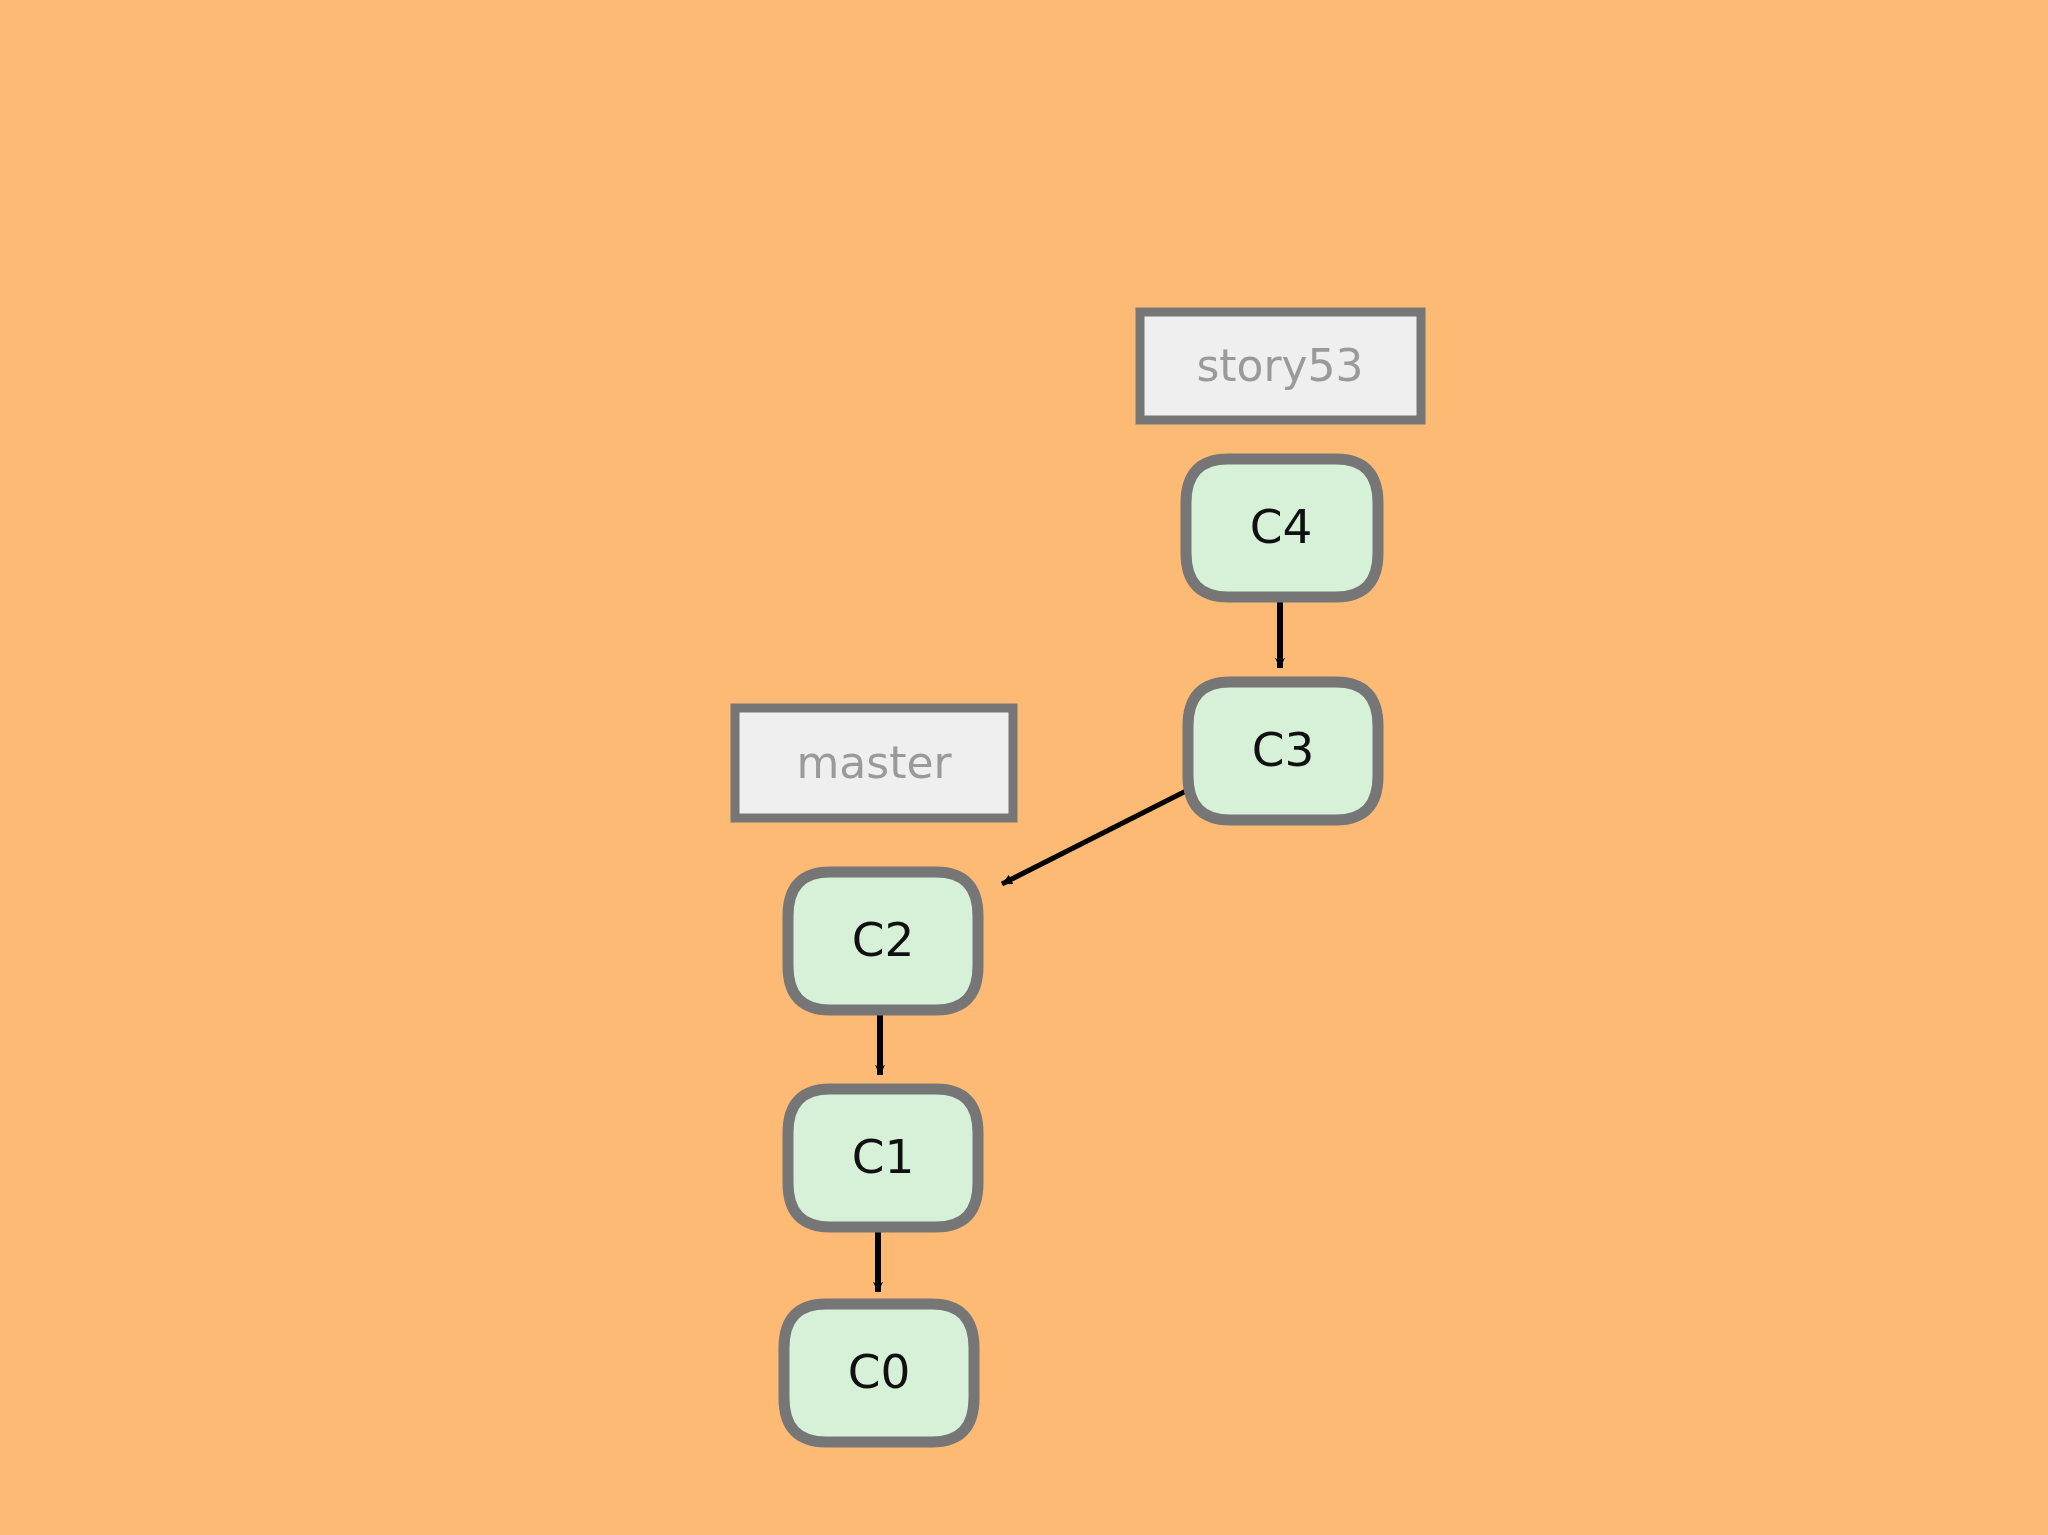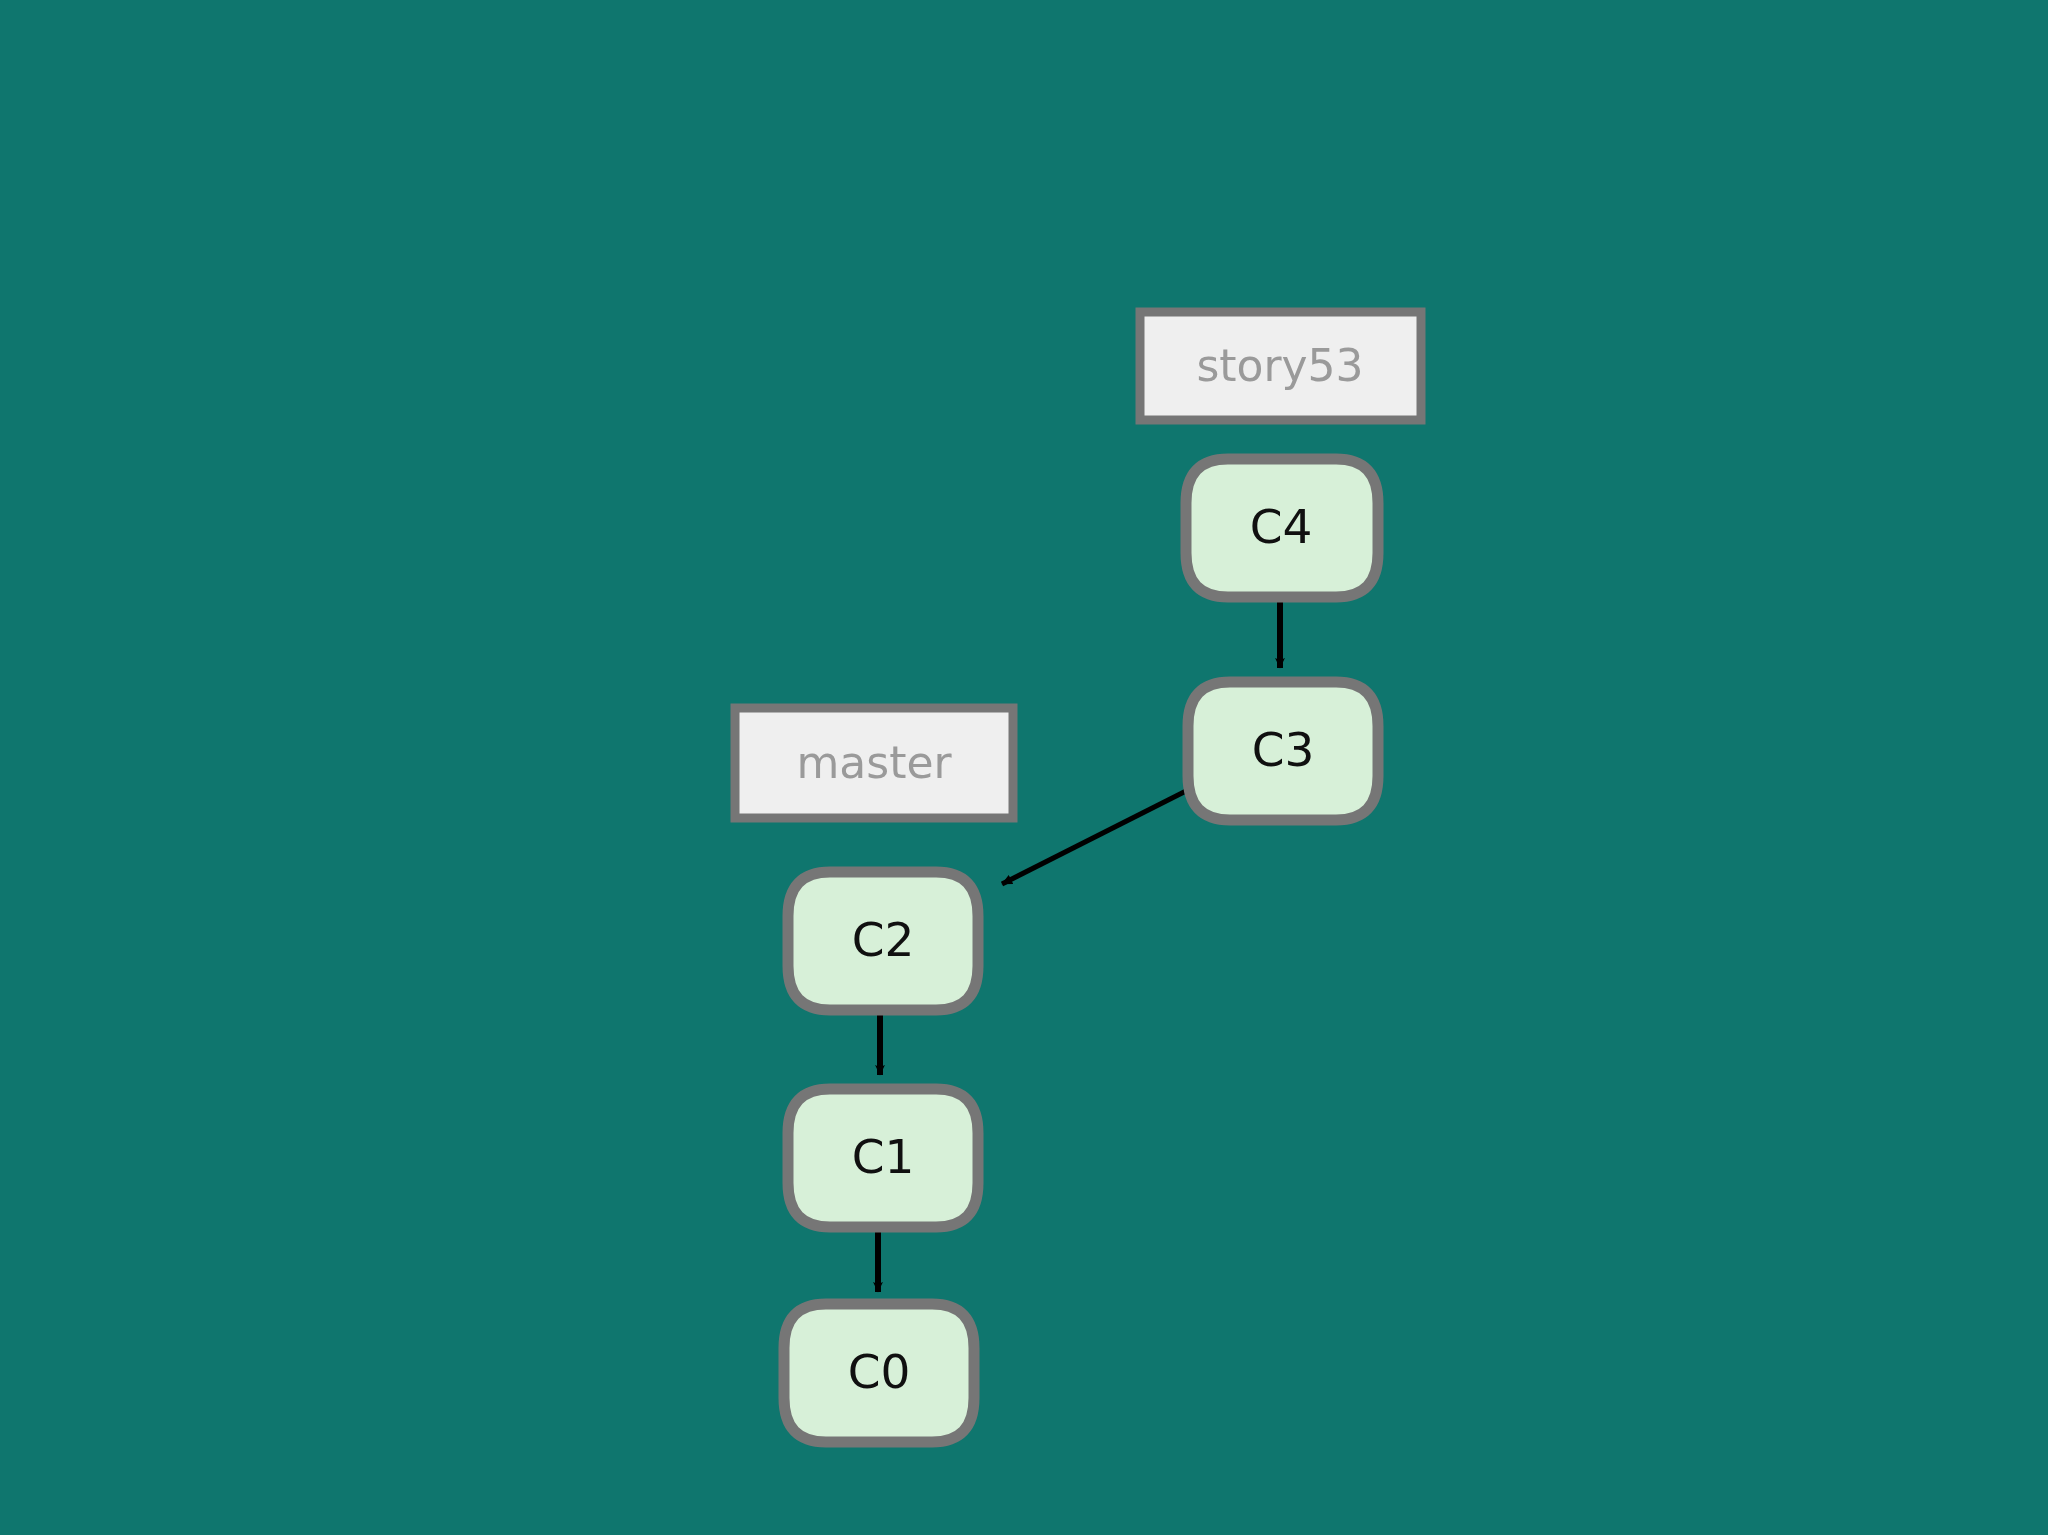--- a/index.html
+++ b/index.html
@@ -7,21 +7,21 @@
     padding: 0;
     background: #ffffff;
   }
   body {
     font-family: "DejaVu Sans", sans-serif;
   }
   #canvas {
     position: relative;
     width: 2048px;
     height: 1535px;
-    background: #0f766e;
+    background: #fdba74;
     overflow: hidden;
   }
   #graph-svg {
     position: absolute;
     left: 0;
     top: 0;
     width: 2048px;
     height: 1535px;
   }
   .commit-label {

